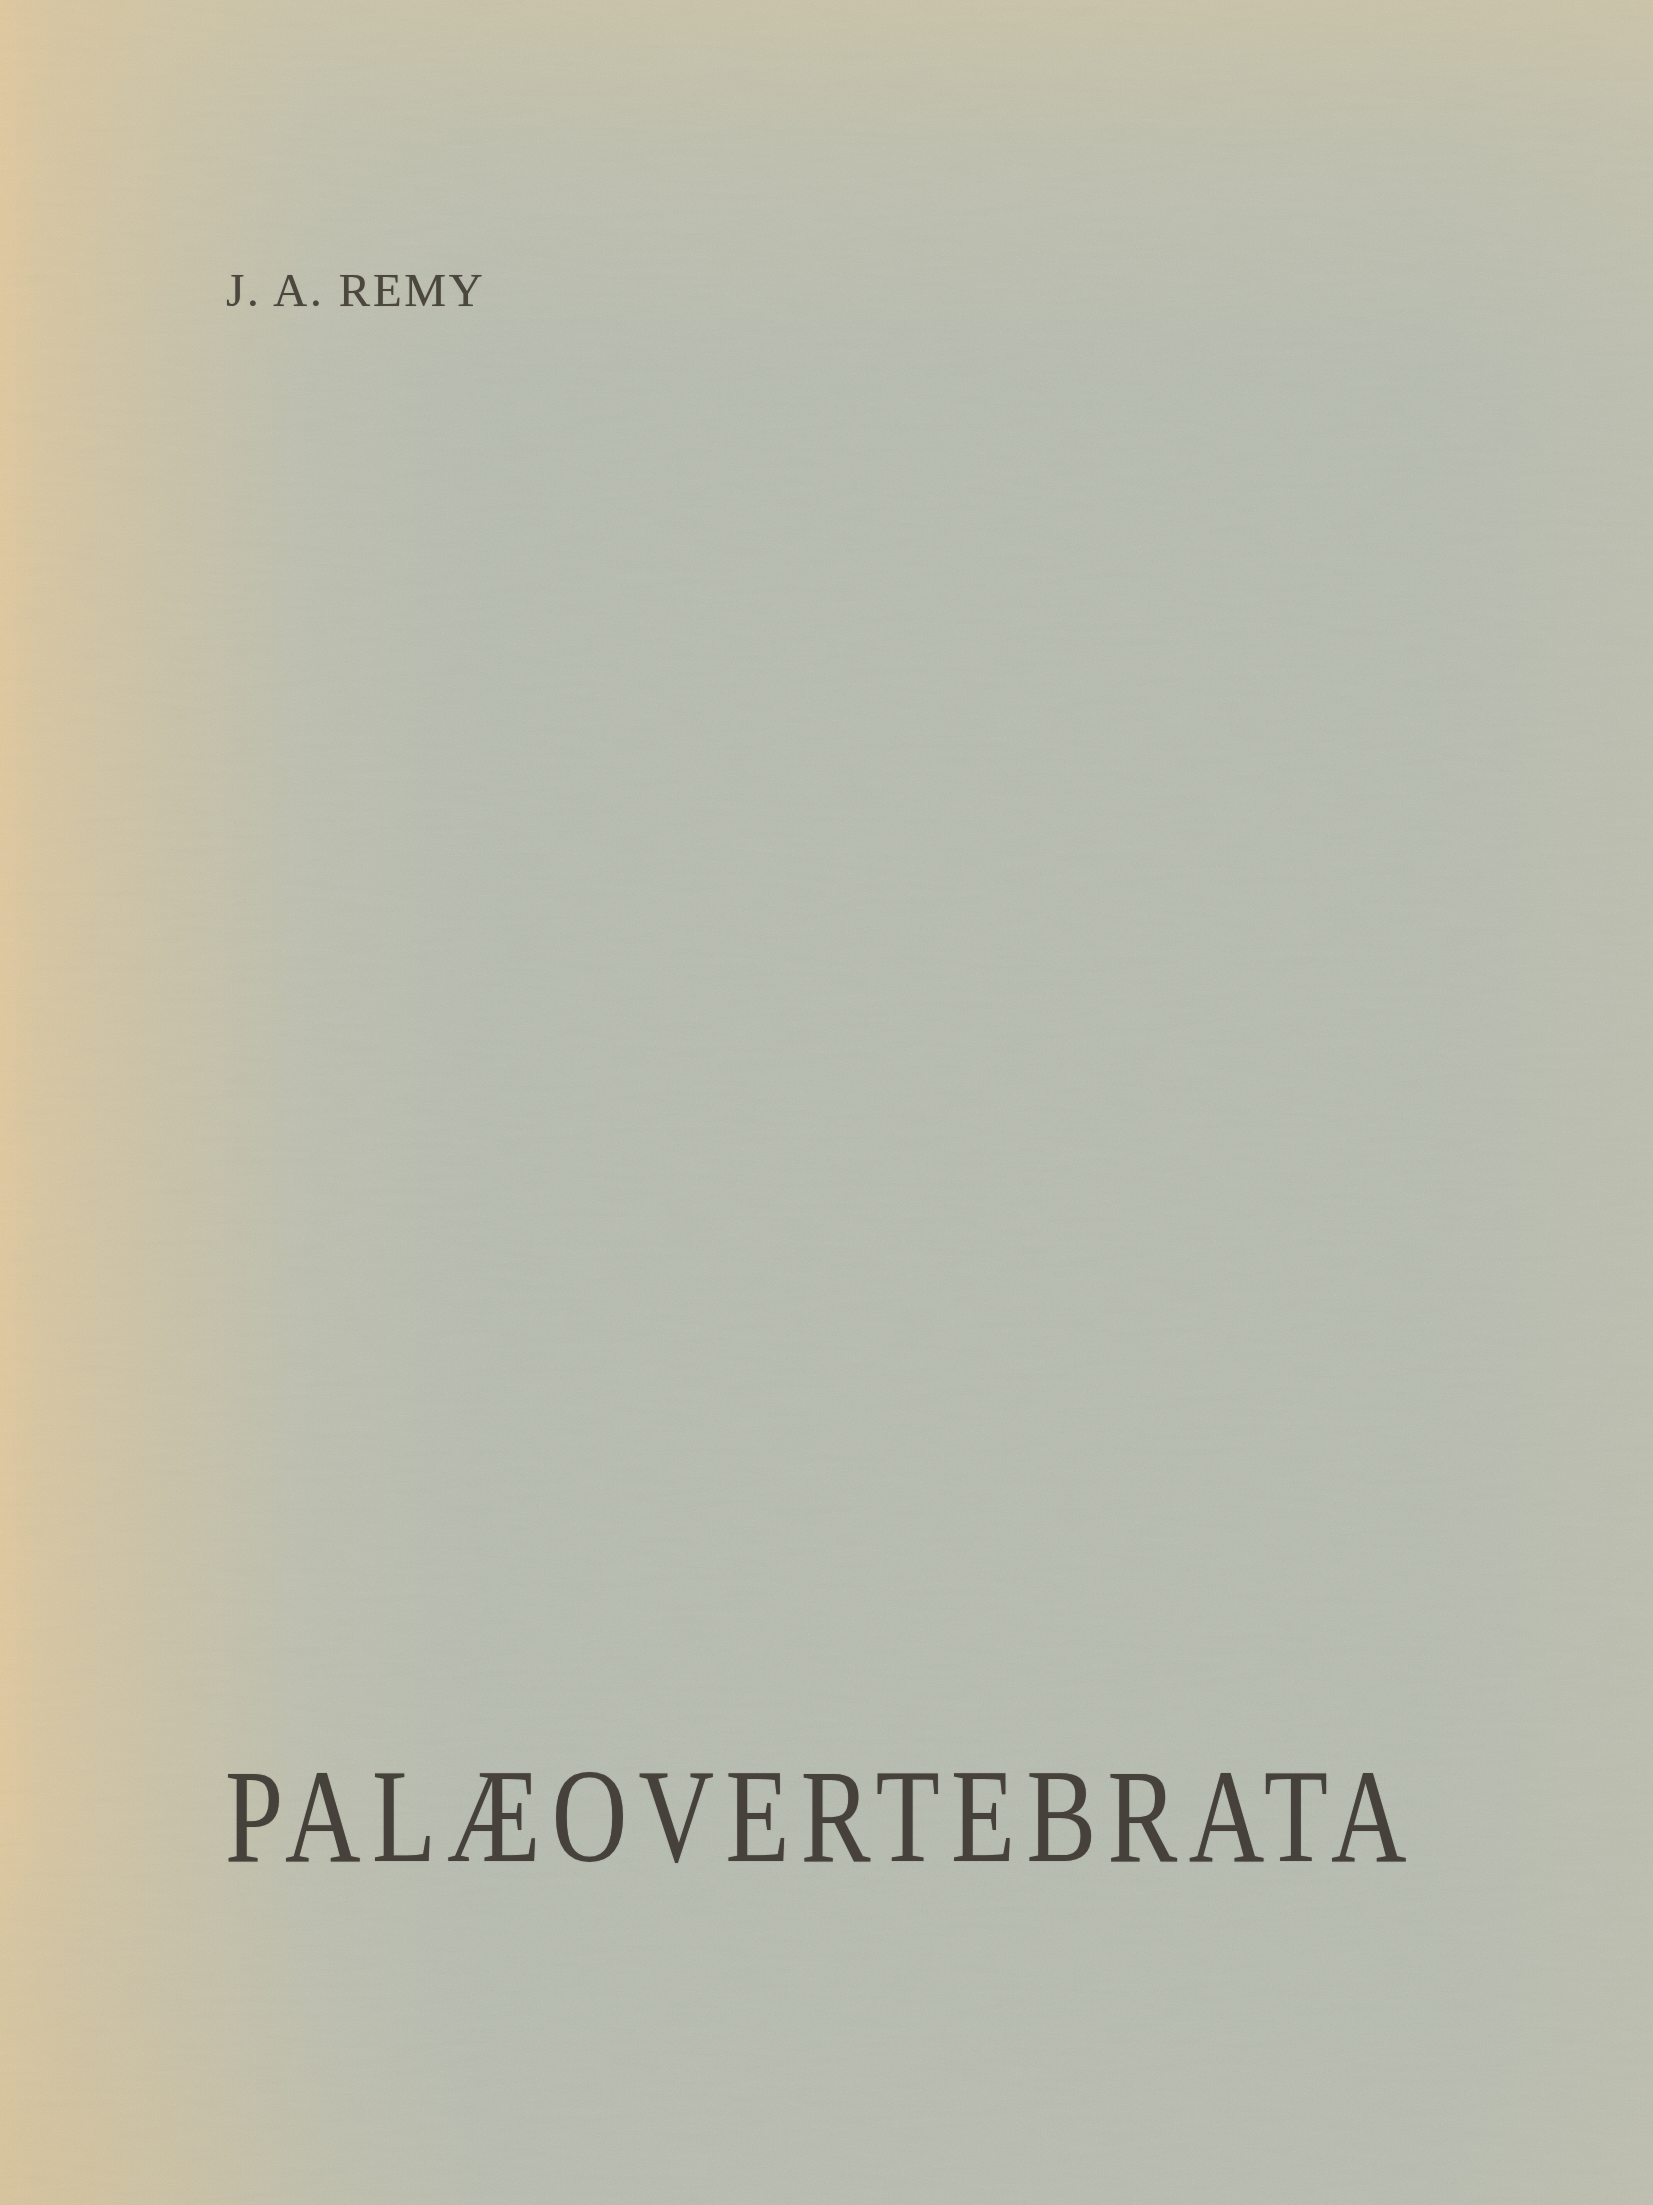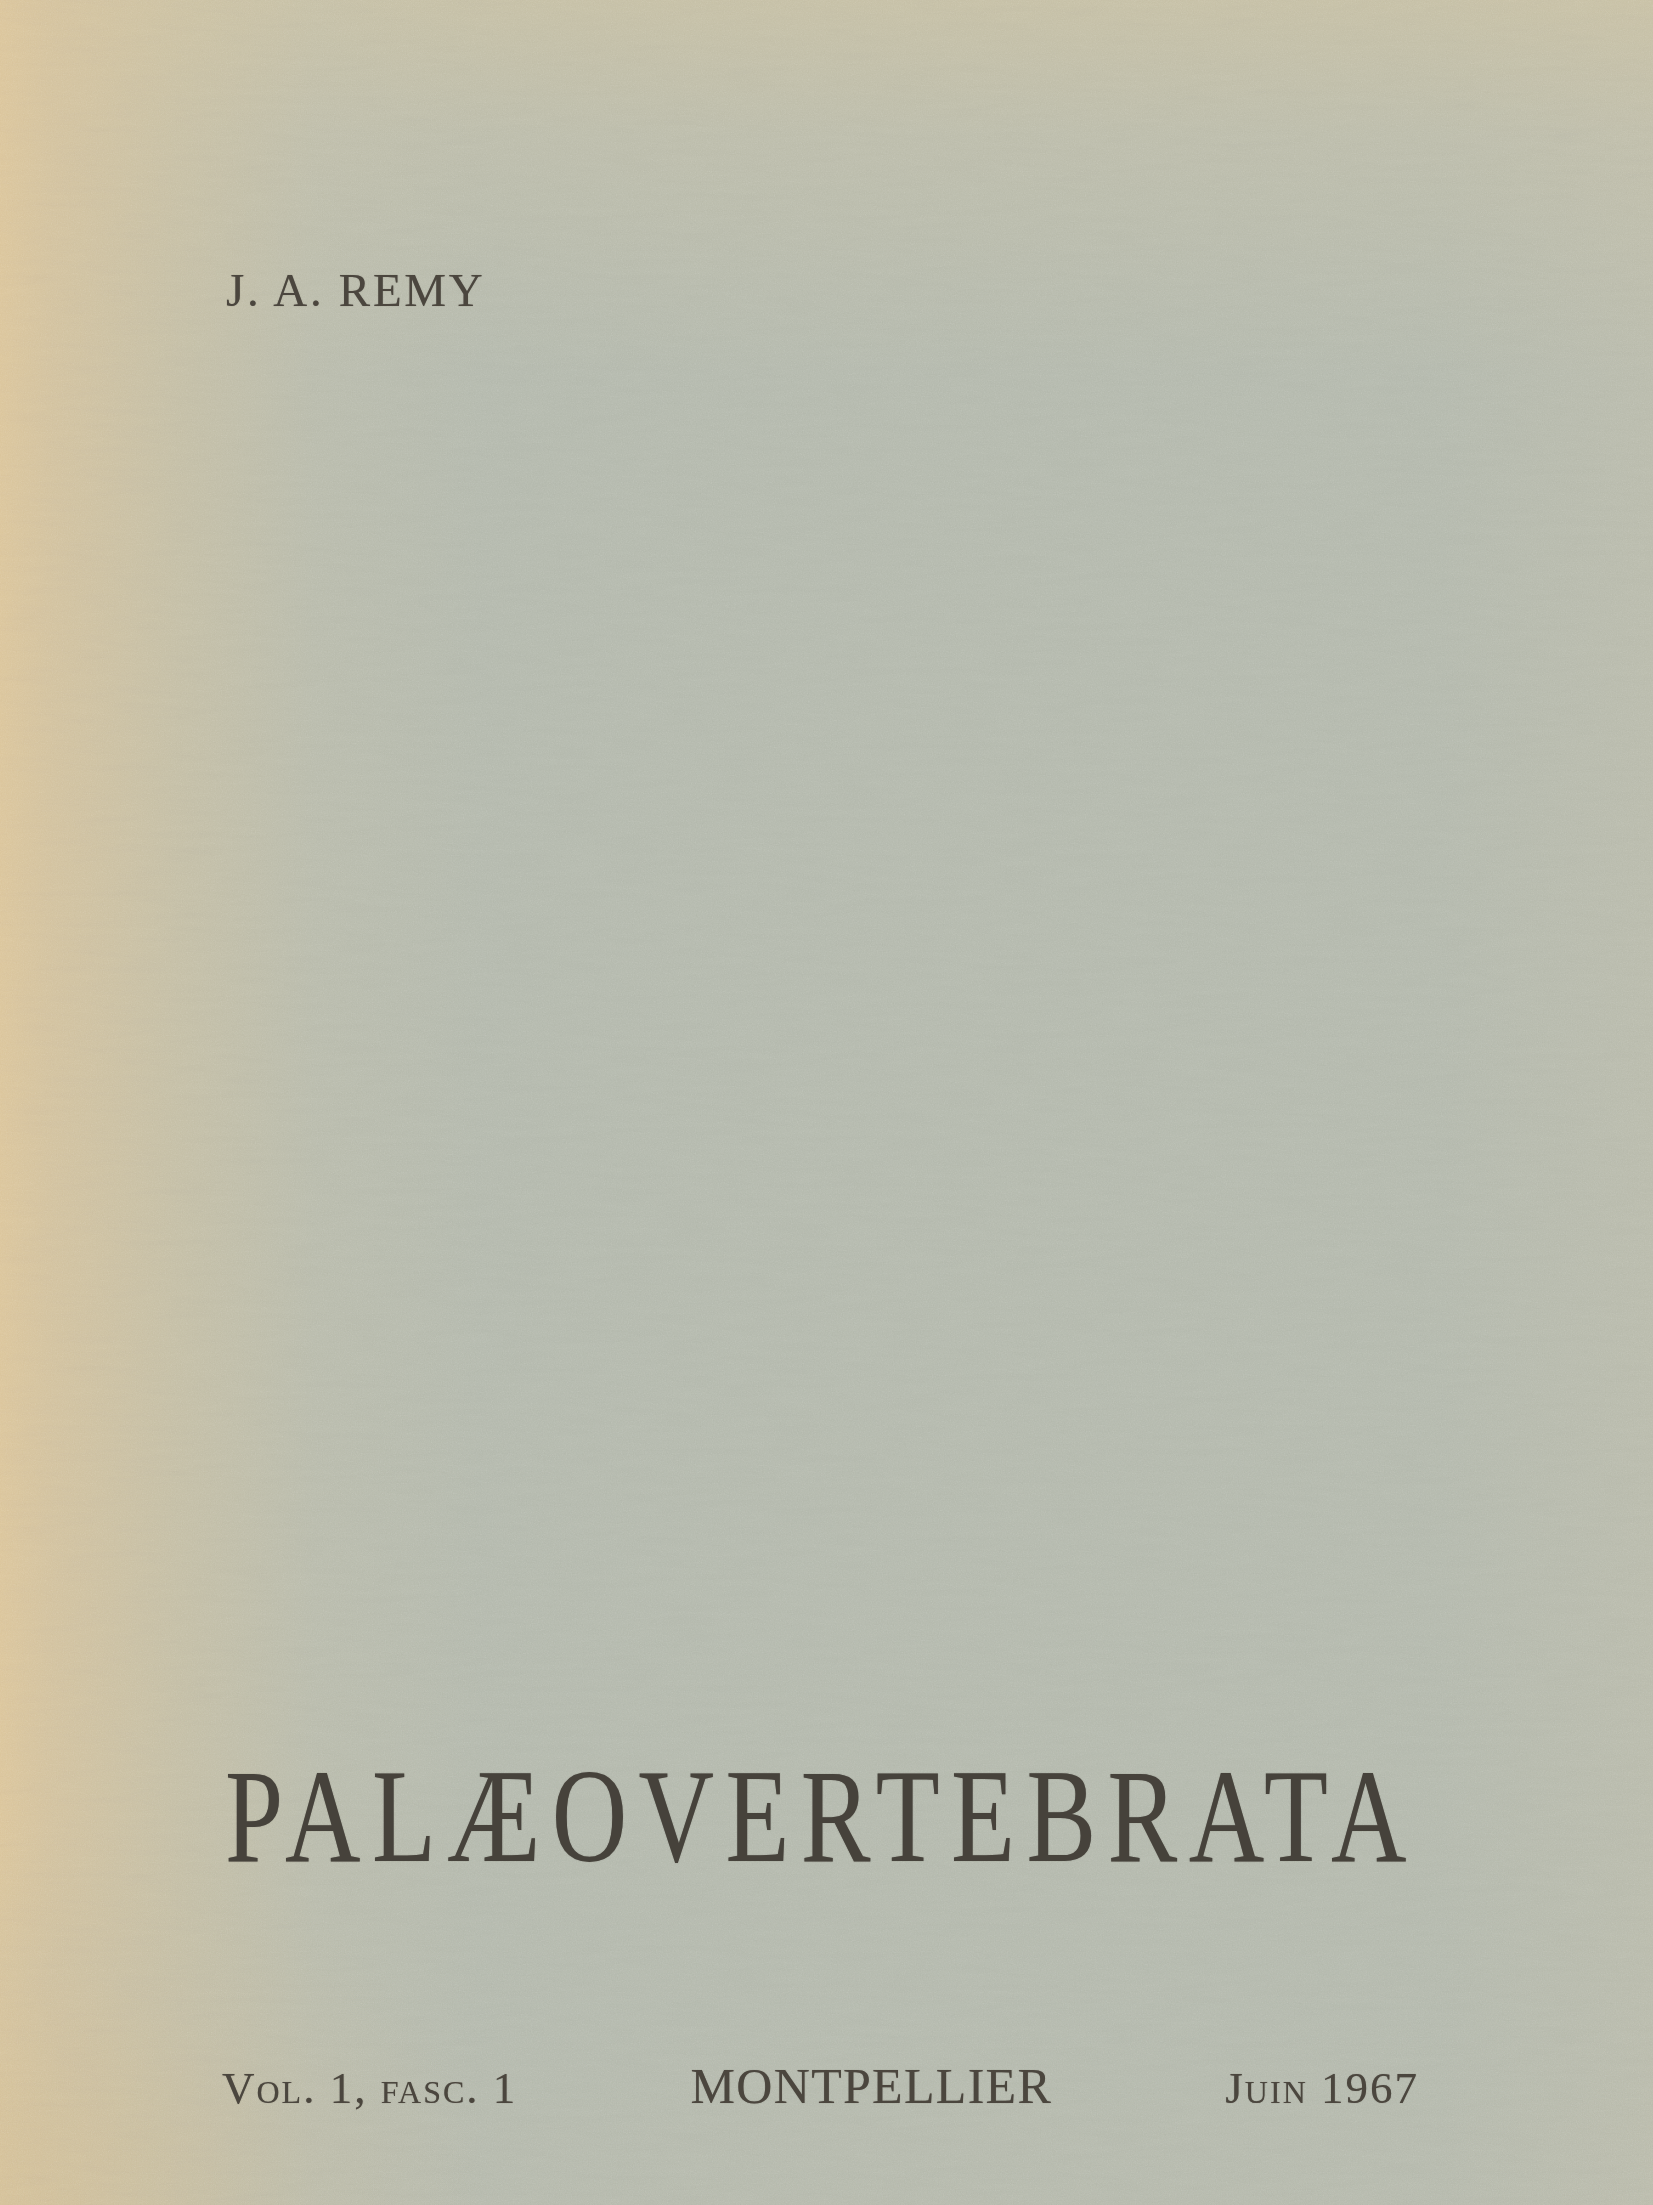--- a/index.html
+++ b/index.html
@@ -147,20 +147,15 @@
     <rect width="100%" height="100%" filter="url(#fiberF)"></rect>
   </svg>
 
   <div class="author ink">J. A. REMY</div>
 
 
   <div class="journal-title">
     <span class="squeeze">PALÆOVERTEBRATA</span>
   </div>
 
-  <div class="footer-row">
-    <span class="footer-vol ink">Vol. 1, fasc. 1</span>
-    <span class="footer-city ink">MONTPELLIER</span>
-    <span class="footer-date ink">Juin 1967</span>
-  </div>
 
 </div>
 
 
 </body></html>

